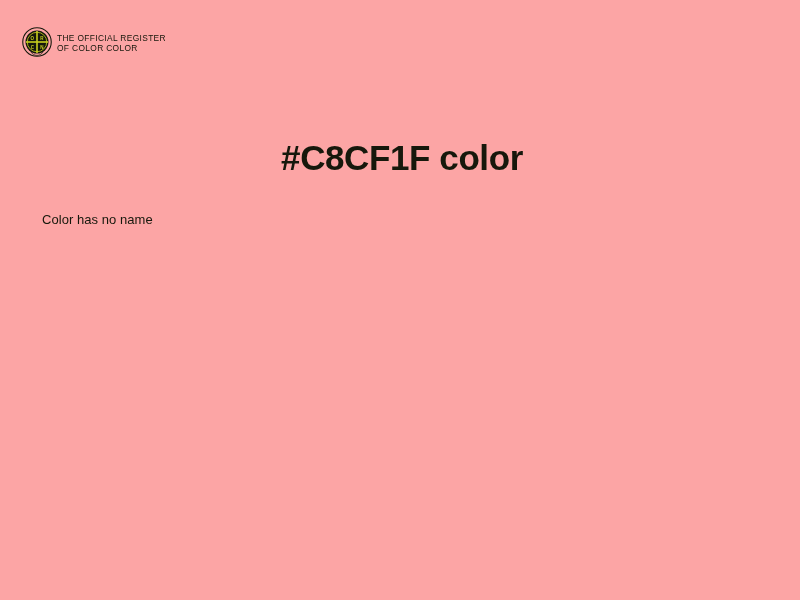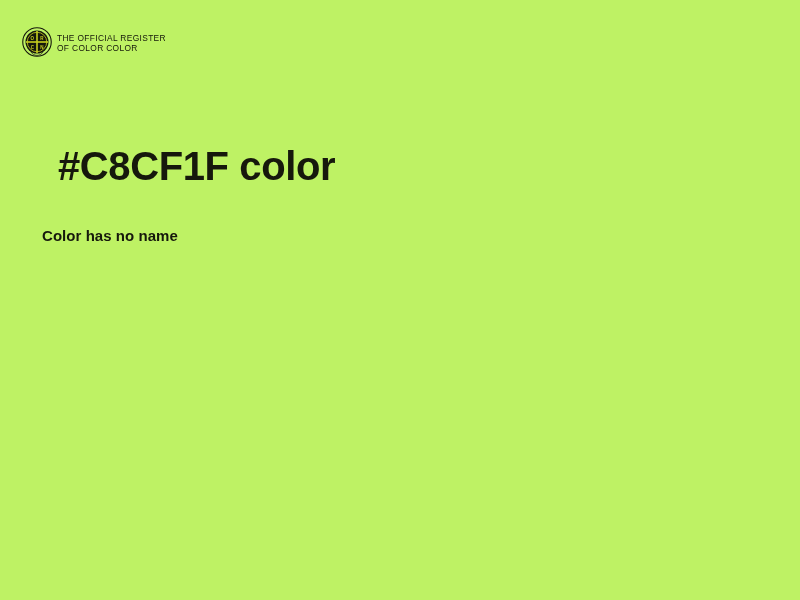--- a/index.html
+++ b/index.html
@@ -9,21 +9,21 @@
   body {
     width: 800px;
     height: 600px;
     overflow: hidden;
     font-family: "Liberation Sans", sans-serif;
   }
   .page {
     position: relative;
     width: 800px;
     height: 600px;
-    background: #bef264;
+    background: #fca5a5;
     box-sizing: border-box;
   }
 
   
   .brand {
     position: absolute;
     left: 22px;
     top: 27px;
     display: flex;
     align-items: center;
@@ -51,34 +51,35 @@
   }
 
   
   .content {
     position: absolute;
     left: 42px;
     top: 128px;
     width: 720px;
   }
   .title {
-    font-size: 40px;
+    font-size: 35px;
     line-height: 44px;
     font-weight: 700;
     letter-spacing: -0.4px;
     color: #16180c;
-    margin: 16px;
+    margin: 8px;
     white-space: nowrap;
+    text-align: center;
   }
   .subtitle {
     margin: 0;
     padding-top: 26px;
-    font-size: 15px;
+    font-size: 13px;
     line-height: 12px;
-    font-weight: 700;
+    font-weight: 400;
     letter-spacing: 0.05px;
     color: #16180c;
     white-space: nowrap;
   }
 </style>
 </head>
 <body>
 
 <div class="page">
 

